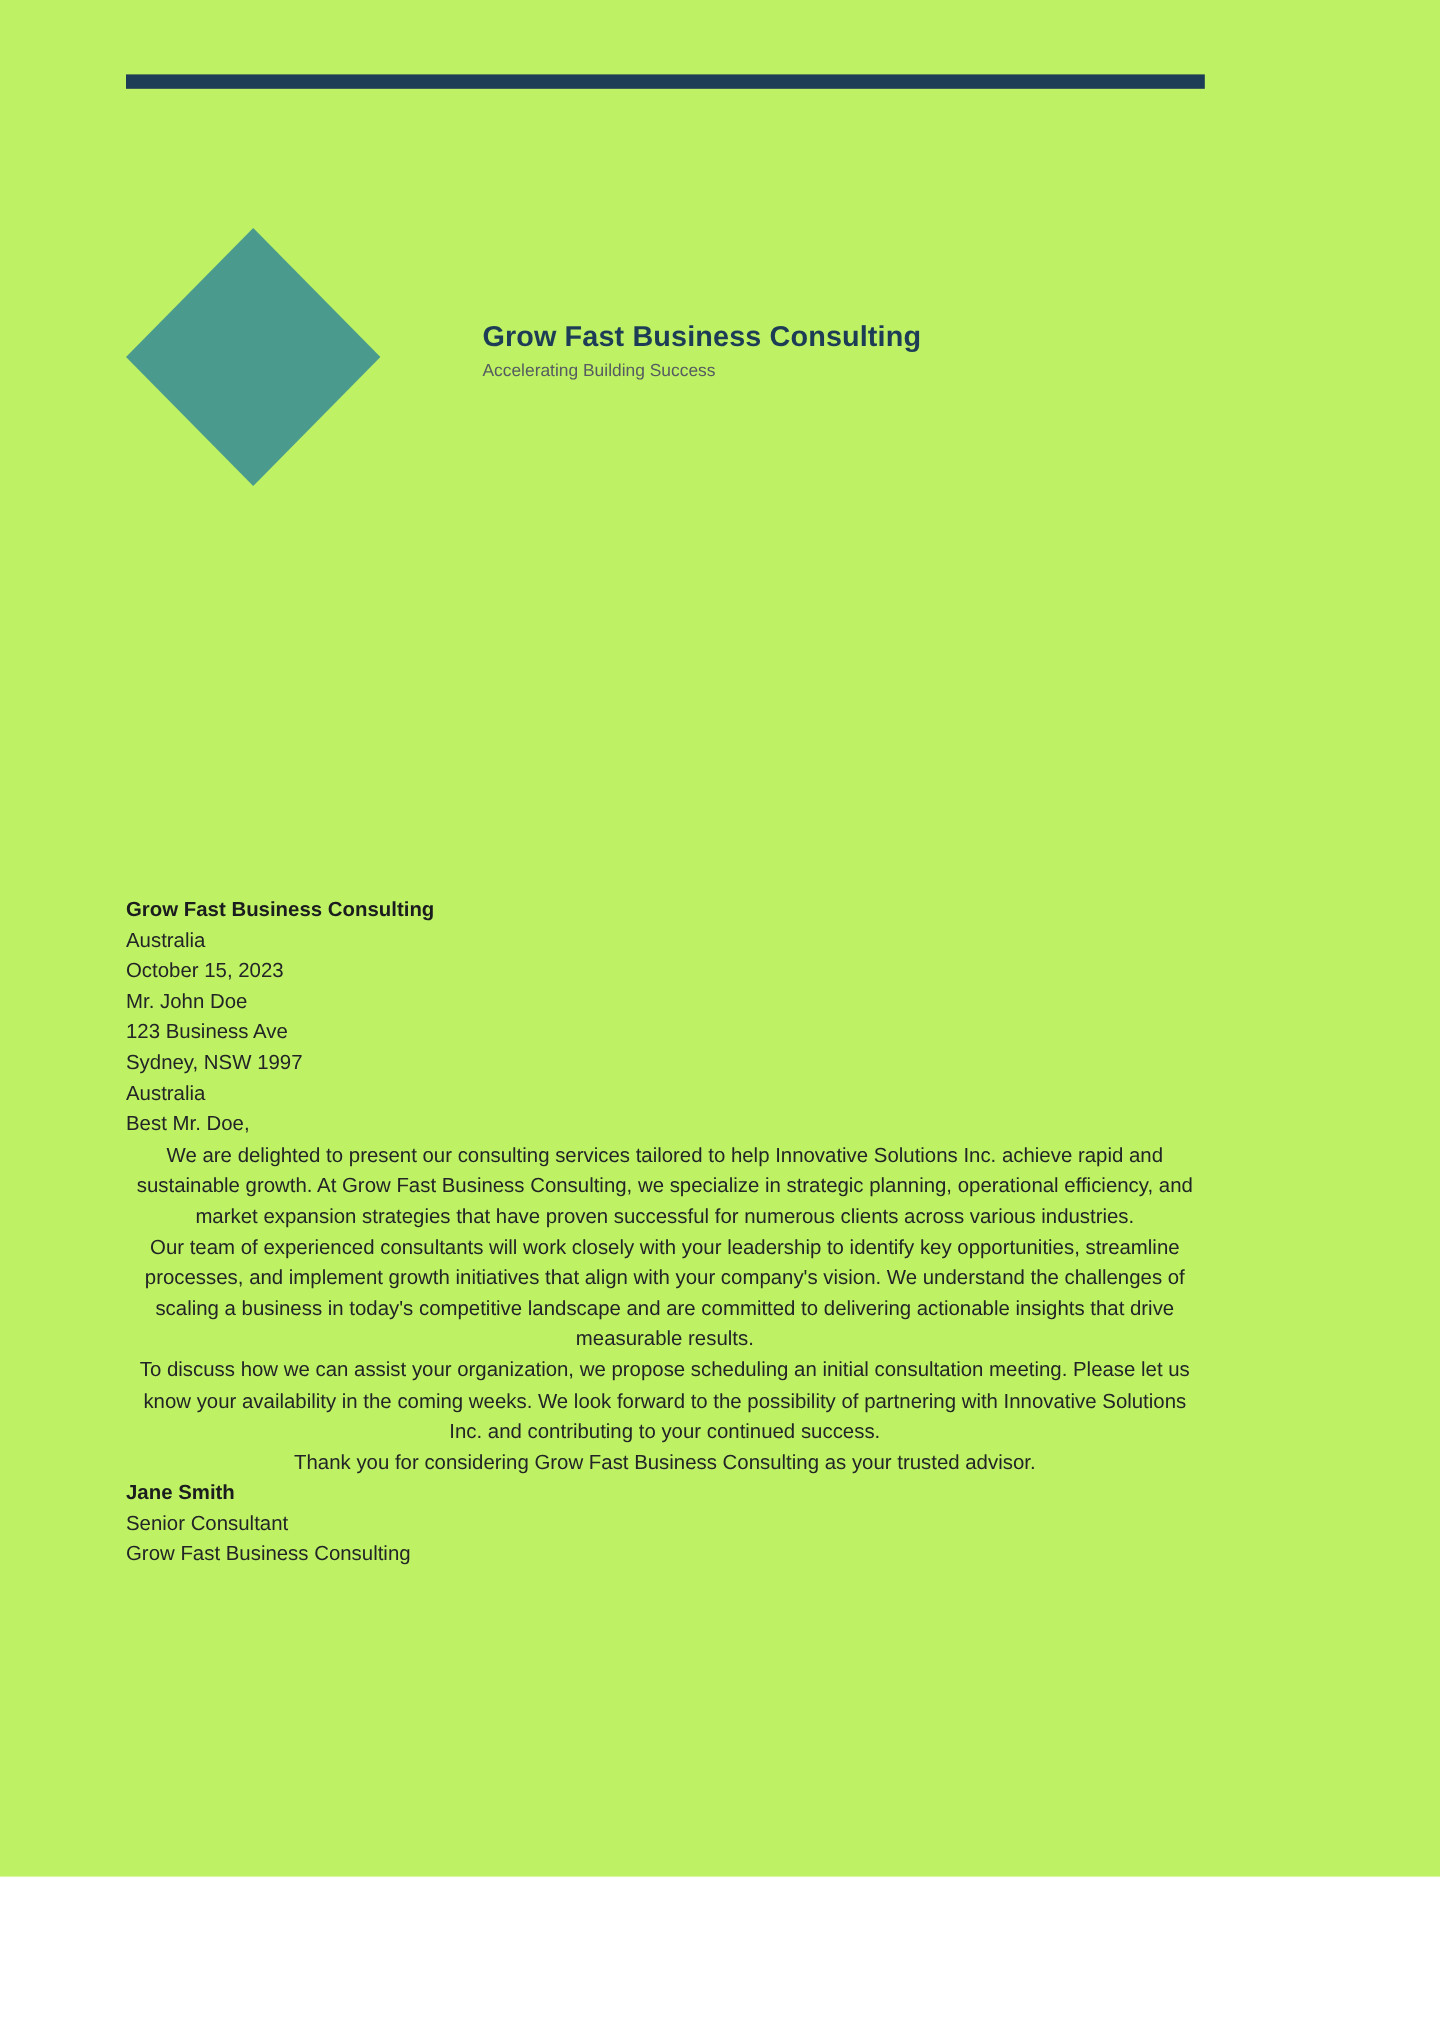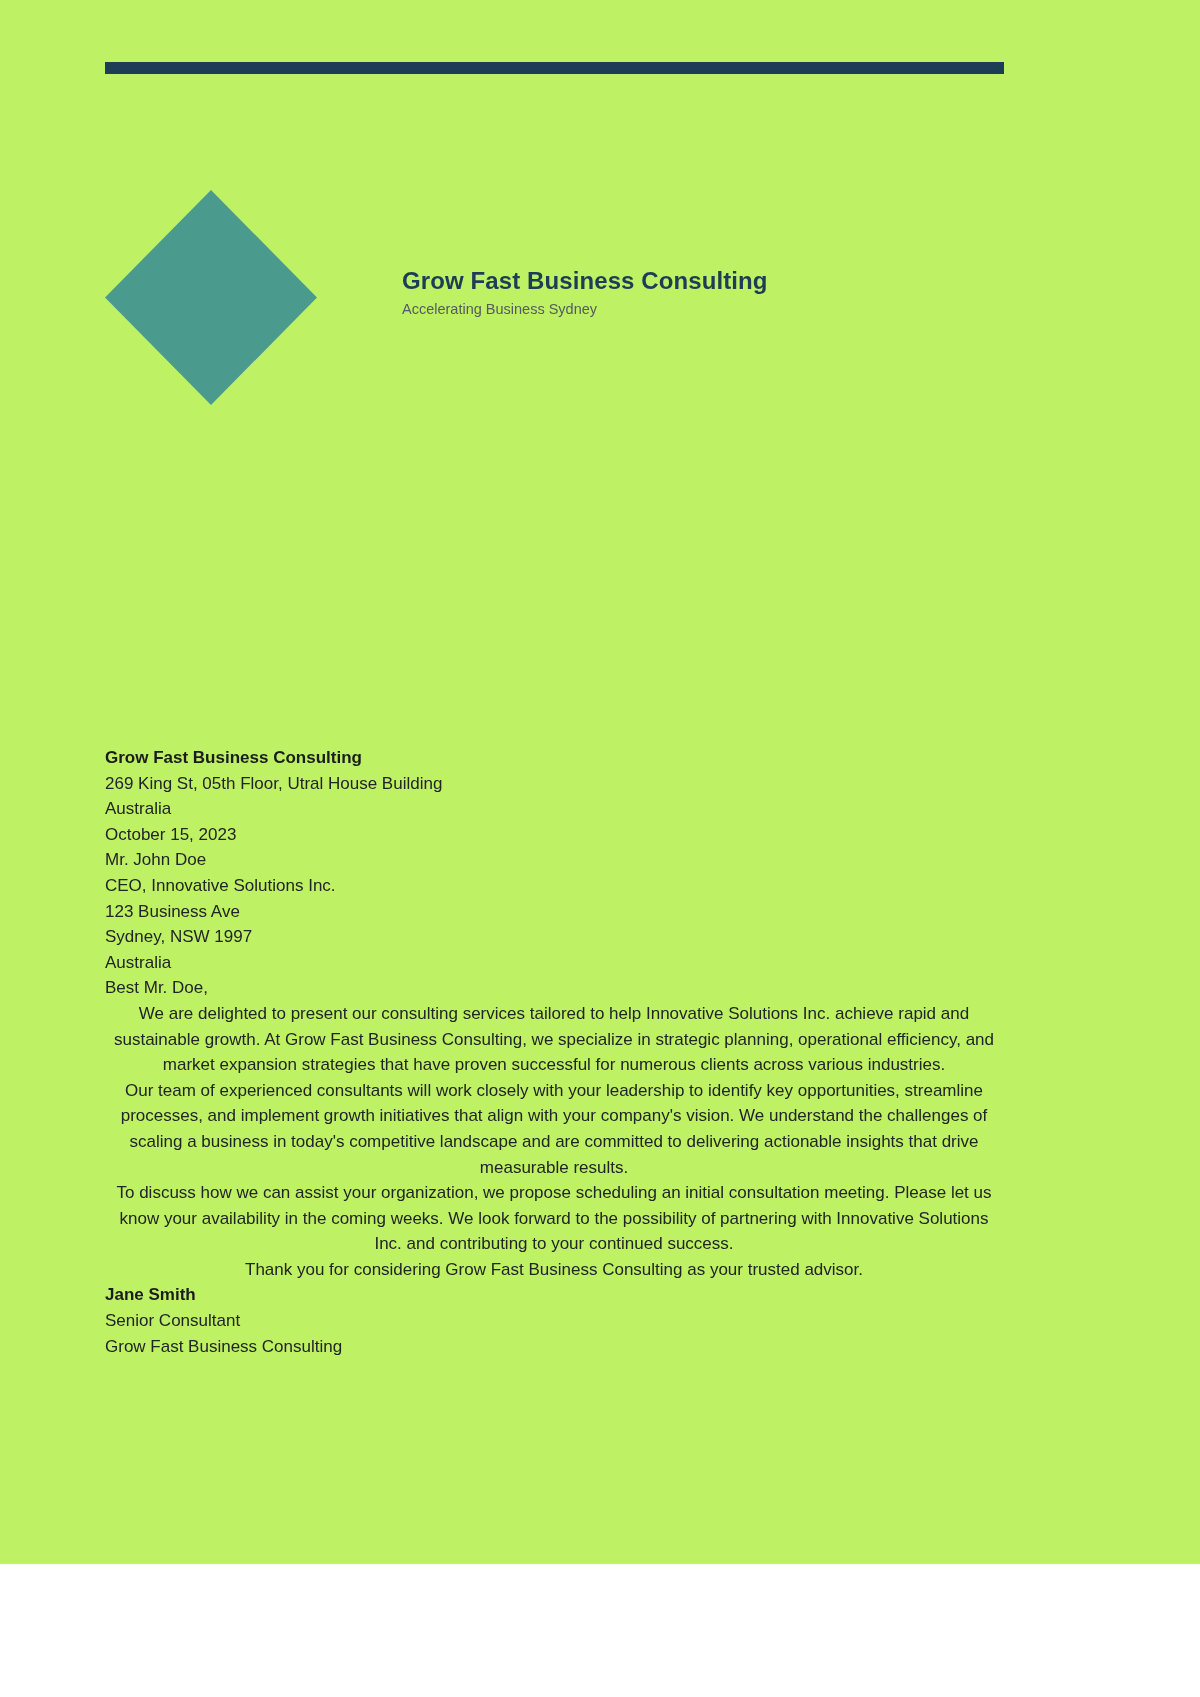--- a/index.html
+++ b/index.html
@@ -101,40 +101,38 @@
   <div class="letterhead">
 
     <div class="logo-diamond">
       <svg width="212" height="215" viewBox="0 0 212 215" xmlns="http://www.w3.org/2000/svg">
         <polygon points="106,0 212,107.5 106,215 0,107.5" fill="#4a9b8e"></polygon>
       </svg>
     </div>
 
     <div class="brand-block">
       <div class="brand-name">Grow Fast Business Consulting</div>
-      <div class="brand-tagline">Accelerating Business Sydney</div>
+      <div class="brand-tagline">Accelerating Building Success</div>
     </div>
 
   </div>
 
   <div class="letter">
 
     <div class="blk">
       <span class="line strong">Grow Fast Business Consulting</span>
-      <span class="line">269 King St, 05th Floor, Utral House Building</span>
       <span class="line">Australia</span>
     </div>
 
     <div class="blk">
       <span class="line">October 15, 2023</span>
     </div>
 
     <div class="blk">
       <span class="line">Mr. John Doe</span>
-      <span class="line">CEO, Innovative Solutions Inc.</span>
       <span class="line">123 Business Ave</span>
       <span class="line">Sydney, NSW 1997</span>
       <span class="line">Australia</span>
     </div>
 
     <div class="blk">
       <span class="line">Best Mr. Doe,</span>
     </div>
 
     <div class="blk para">We are delighted to present our consulting services tailored to help Innovative Solutions Inc. achieve rapid and sustainable growth. At Grow Fast Business Consulting, we specialize in strategic planning, operational efficiency, and market expansion strategies that have proven successful for numerous clients across various industries.</div>

